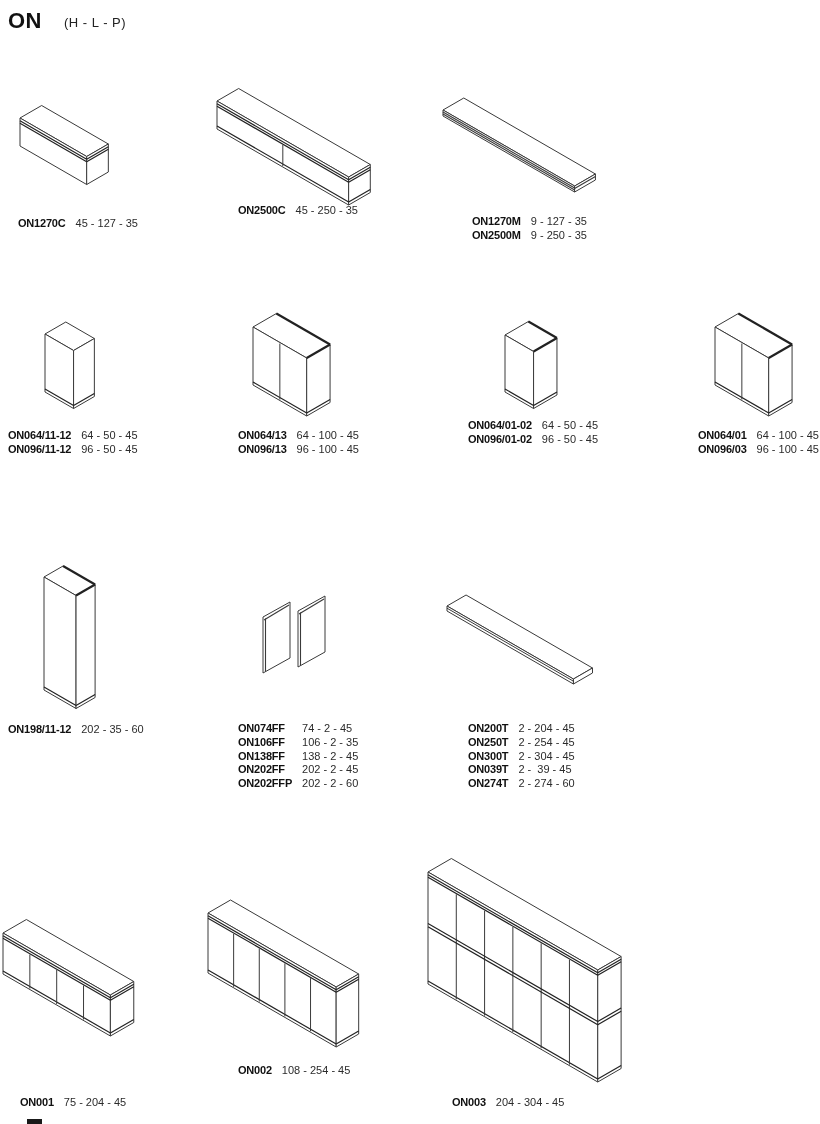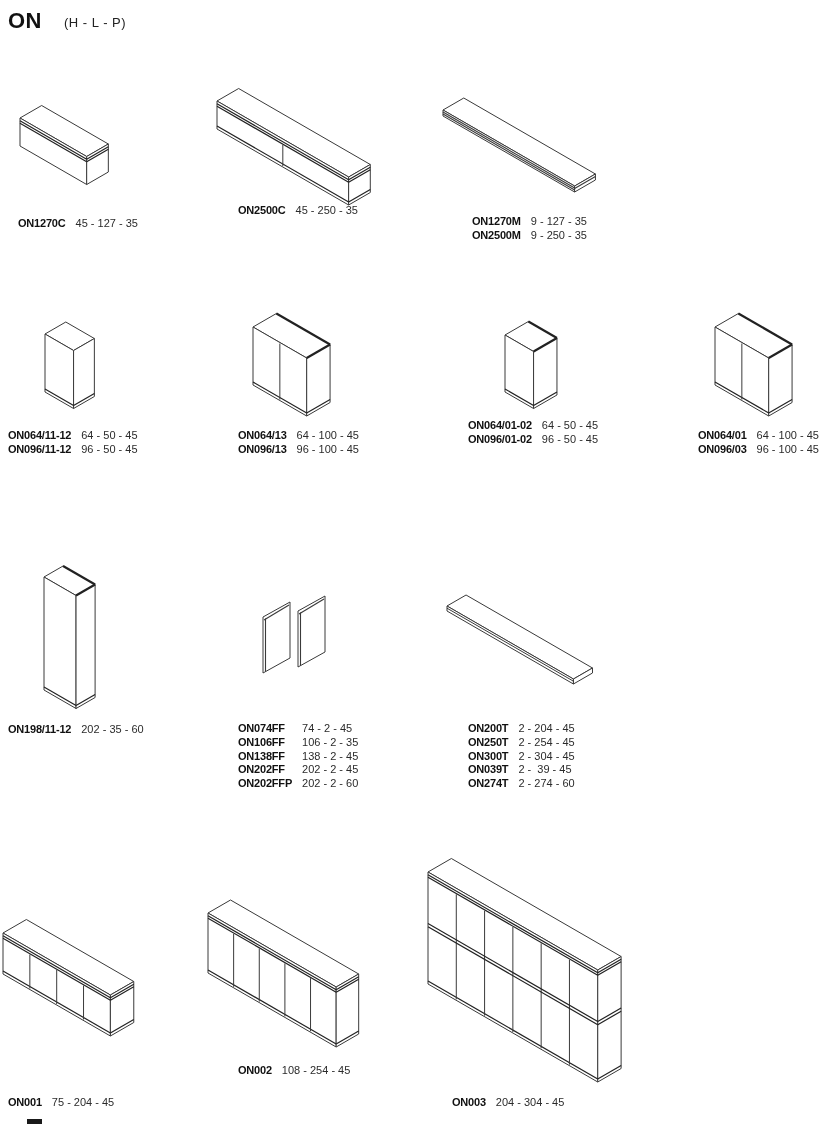--- a/index.html
+++ b/index.html
@@ -273,21 +273,21 @@
     <div class="lrow">
       <span class="code">ON039T</span>
       <span class="dims">2 -  39 - 45</span>
     </div>
     <div class="lrow">
       <span class="code">ON274T</span>
       <span class="dims">2 - 274 - 60</span>
     </div>
   </div>
 
-  <div class="label" style="left:8px;top:1096px">
+  <div class="label" style="left:20px;top:1096px">
     <div class="lrow">
       <span class="code">ON001</span>
       <span class="dims">75 - 204 - 45</span>
     </div>
   </div>
   <div class="label" style="left:238px;top:1064px">
     <div class="lrow">
       <span class="code">ON002</span>
       <span class="dims">108 - 254 - 45</span>
     </div>

